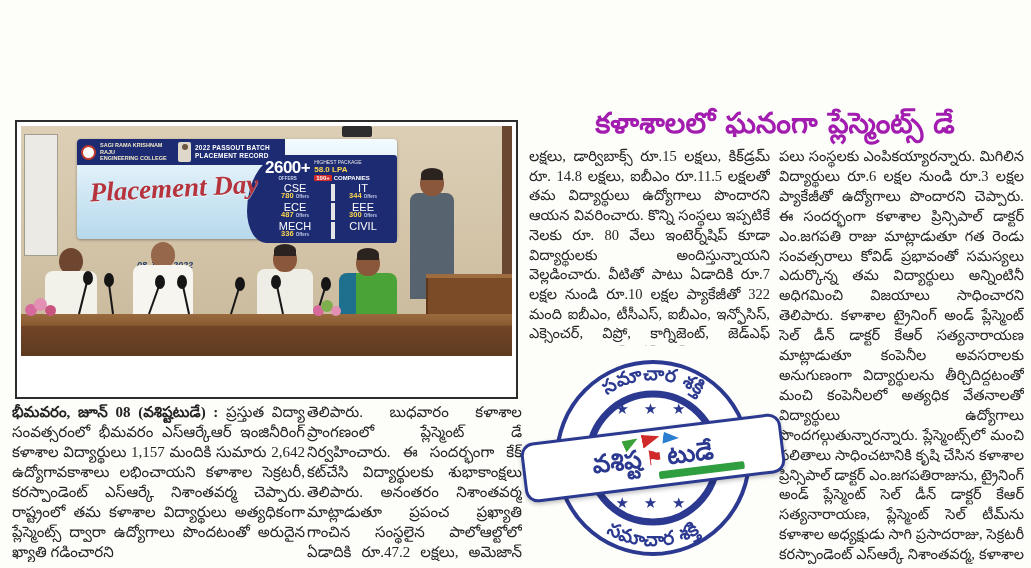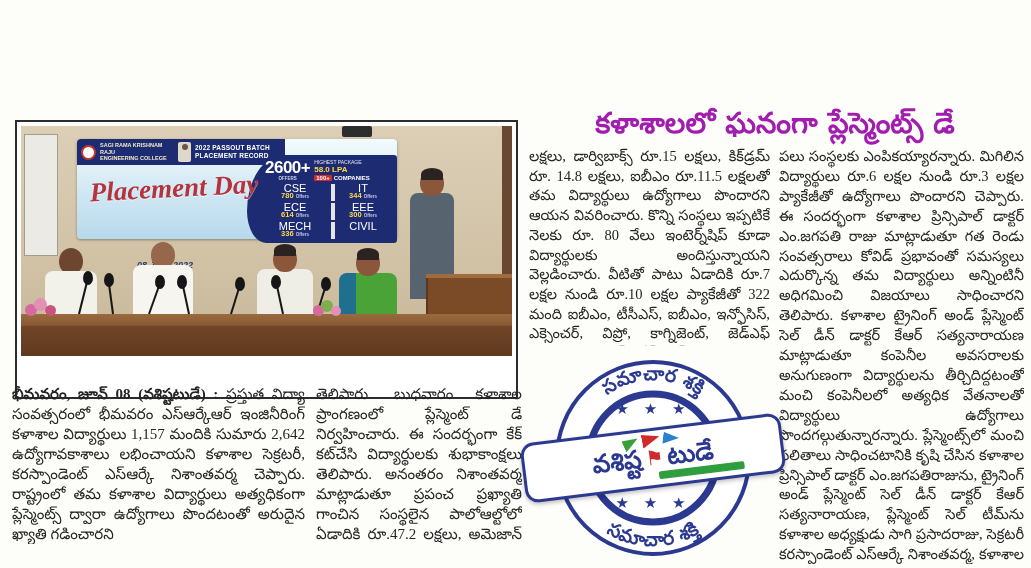--- a/index.html
+++ b/index.html
@@ -64,21 +64,21 @@
   .podium { position:absolute; right:0px; top:148px; width:86px; height:82px; background:#7b4a26; border-top:4px solid #9d6d40; box-shadow:inset 2px 0 0 #5e3619; }
   .right-pillar { position:absolute; right:0; top:0; width:10px; height:150px; background:#6a4730; }
   .mics { position:absolute; left:0; top:130px; }
   .flowers { position:absolute; width:34px; height:20px; }
   .flowers span { position:absolute; border-radius:50%; }
 
   .caption { width:491px; height:37px; display:flex; align-items:center; justify-content:center;
     font-weight:700; font-size:16px; color:#1d1d1d; background:#fff; overflow:hidden; white-space:nowrap; }
 
   
-  .cols-bottom { position:absolute; left:12px; top:384px; width:510px; height:160px; display:flex; gap:11px; }
+  .cols-bottom { position:absolute; left:12px; top:402px; width:510px; height:160px; display:flex; gap:2px; }
   .colA { width:293px; } .colB { flex:1; }
   .body-text { font-size:15px; line-height:20px; color:#242424; text-align:justify; overflow:hidden; }
   .dateline { font-weight:800; }
   .col3 { position:absolute; left:529px; top:147px; width:241px; height:199px; font-size:14.5px; line-height:19.7px; }
   .col4 { position:absolute; left:779px; top:147px; width:245px; height:417px; font-size:14.5px; line-height:19.9px; }
 
   
   .logo { position:absolute; left:537px; top:356px; width:232px; height:208px; }
   .logo svg { position:absolute; left:0; top:0; }
   .stars { position:absolute; width:100%; text-align:center; color:#2b3990; letter-spacing:5px;
@@ -142,21 +142,21 @@
             <div class="stat">
                 <div class="b">CSE</div>
                 <div class="o"><span>780</span> <span class="s">Offers</span></div>
               </div>
             <div class="stat">
                 <div class="b">IT</div>
                 <div class="o"><span>344</span> <span class="s">Offers</span></div>
               </div>
             <div class="stat">
                 <div class="b">ECE</div>
-                <div class="o"><span>614</span> <span class="s">Offers</span></div>
+                <div class="o"><span>487</span> <span class="s">Offers</span></div>
               </div>
             <div class="stat">
                 <div class="b">EEE</div>
                 <div class="o"><span>300</span> <span class="s">Offers</span></div>
               </div>
             <div class="stat">
                 <div class="b">MECH</div>
                 <div class="o"><span>336</span> <span class="s">Offers</span></div>
               </div>
             <div class="stat">

